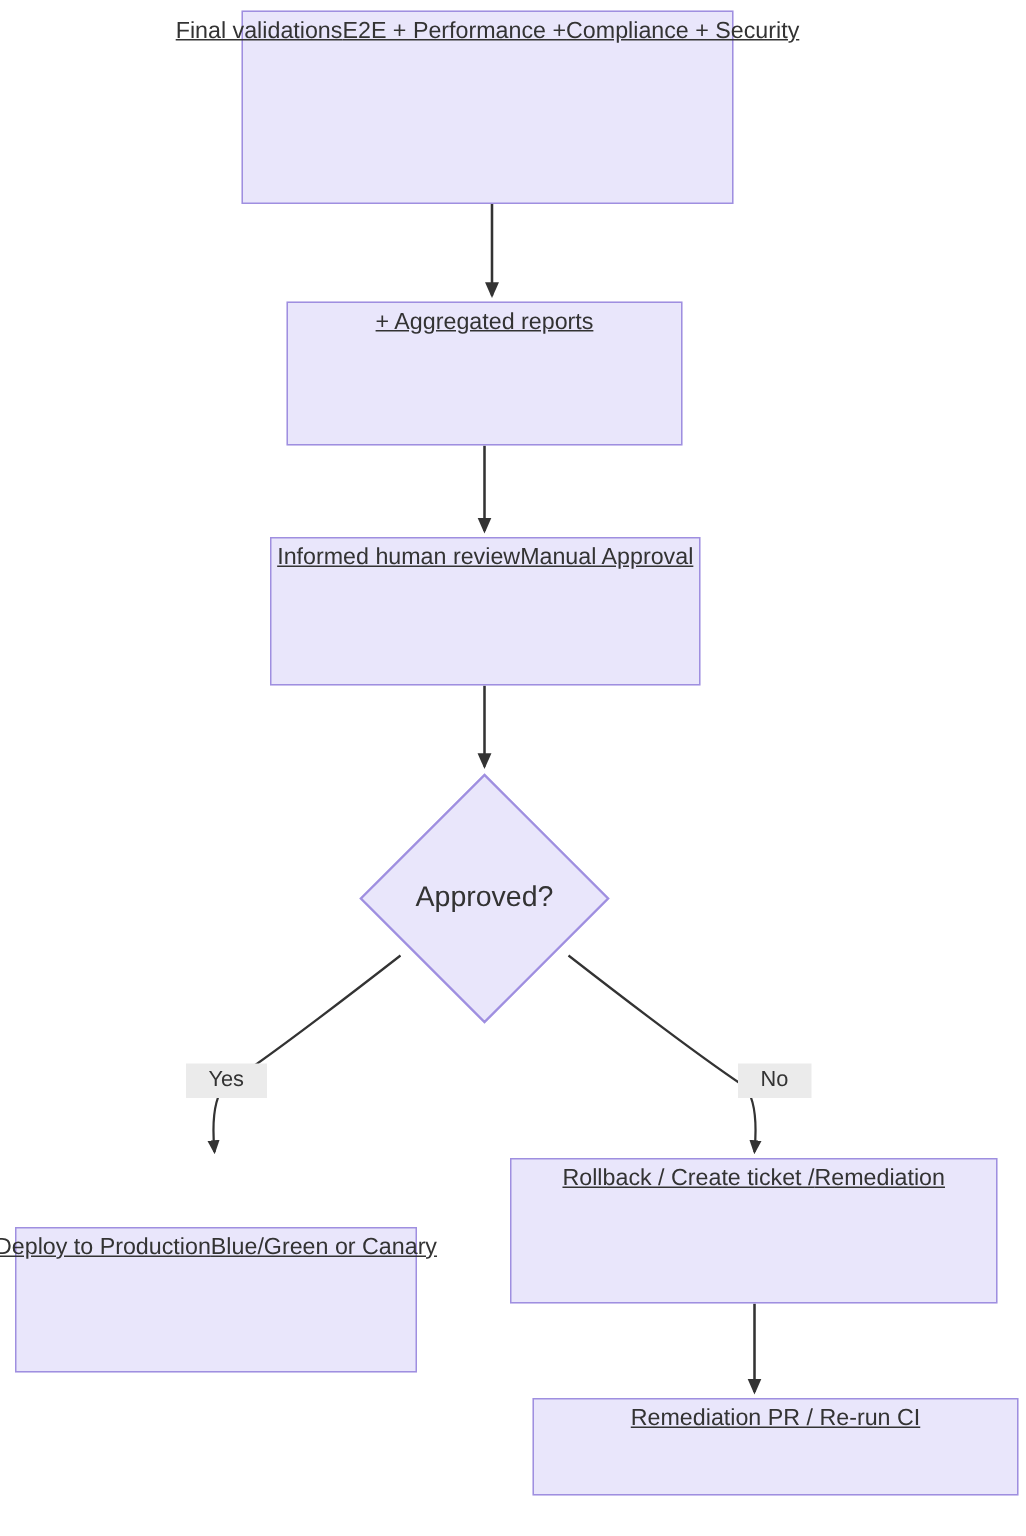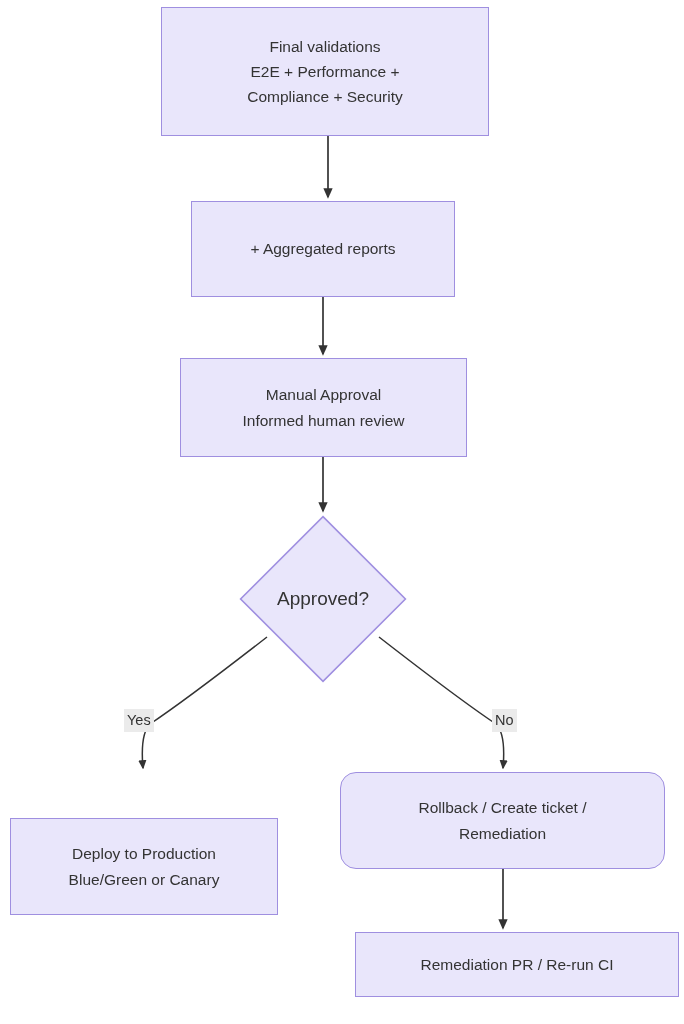--- a/index.html
+++ b/index.html
@@ -31,25 +31,26 @@
   }
   .node {
     position: absolute;
     box-sizing: border-box;
     background: #e9e6fb;
     border: 1.6px solid #9f8fe0;
     color: #333333;
     font-size: 15.5px;
     line-height: 1.62;
     display: flex;
-    flex-direction: column;
-    align-items: center;
+    flex-direction: row;
+    align-items: flex-start;
     justify-content: center;
     text-align: center;
     white-space: pre;
+    text-decoration: underline;
   }
   .node .line {
     display: block;
   }
   .diamond-wrap {
     position: absolute;
     width: 168px;
     height: 168px;
   }
   .diamond-shape {
@@ -72,21 +73,21 @@
     font-size: 19px;
     line-height: 1.6;
     text-align: right;
   }
   .edge-label {
     position: absolute;
     background: #ebebeb;
     color: #333333;
     font-size: 14.5px;
     line-height: 1.3;
-    padding: 2px 3px;
+    padding: 2px 15px;
     white-space: nowrap;
   }
 </style>
 </head>
 <body>
 
 <div id="canvas">
 
   <svg class="edges" viewBox="0 0 684 1024" width="684" height="1024" xmlns="http://www.w3.org/2000/svg">
     <defs>
@@ -124,37 +125,37 @@
     <span class="line">Final validations</span>
     <span class="line">E2E + Performance +</span>
     <span class="line">Compliance + Security</span>
   </div>
 
   <div class="node" style="left:191px; top:201px; width:264px; height:96px;">
     <span class="line">+ Aggregated reports</span>
   </div>
 
   <div class="node" style="left:180px; top:358px; width:287px; height:99px;">
+    <span class="line">Informed human review</span>
     <span class="line">Manual Approval</span>
-    <span class="line">Informed human review</span>
   </div>
 
   <div class="diamond-wrap" style="left:239px; top:515px;">
     <svg class="diamond-shape" viewBox="0 0 168 168" xmlns="http://www.w3.org/2000/svg">
       <polygon points="84,1.6 166.4,84 84,166.4 1.6,84" fill="#e9e6fb" stroke="#9f8fe0" stroke-width="1.6"></polygon>
     </svg>
     <div class="diamond-label">Approved?</div>
   </div>
 
   <div class="node" style="left:10px; top:772px; width:268px; height:97px;margin-top:46px;">
     <span class="line">Deploy to Production</span>
     <span class="line">Blue/Green or Canary</span>
   </div>
 
-  <div class="node" style="left:340px; top:772px; width:325px; height:97px;border-radius:16px;">
+  <div class="node" style="left:340px; top:772px; width:325px; height:97px;">
     <span class="line">Rollback / Create ticket /</span>
     <span class="line">Remediation</span>
   </div>
 
   <div class="node" style="left:355px; top:932px; width:324px; height:65px;">
     <span class="line">Remediation PR / Re-run CI</span>
   </div>
 
   <div class="edge-label" style="left:124px; top:709px;">Yes</div>
 

